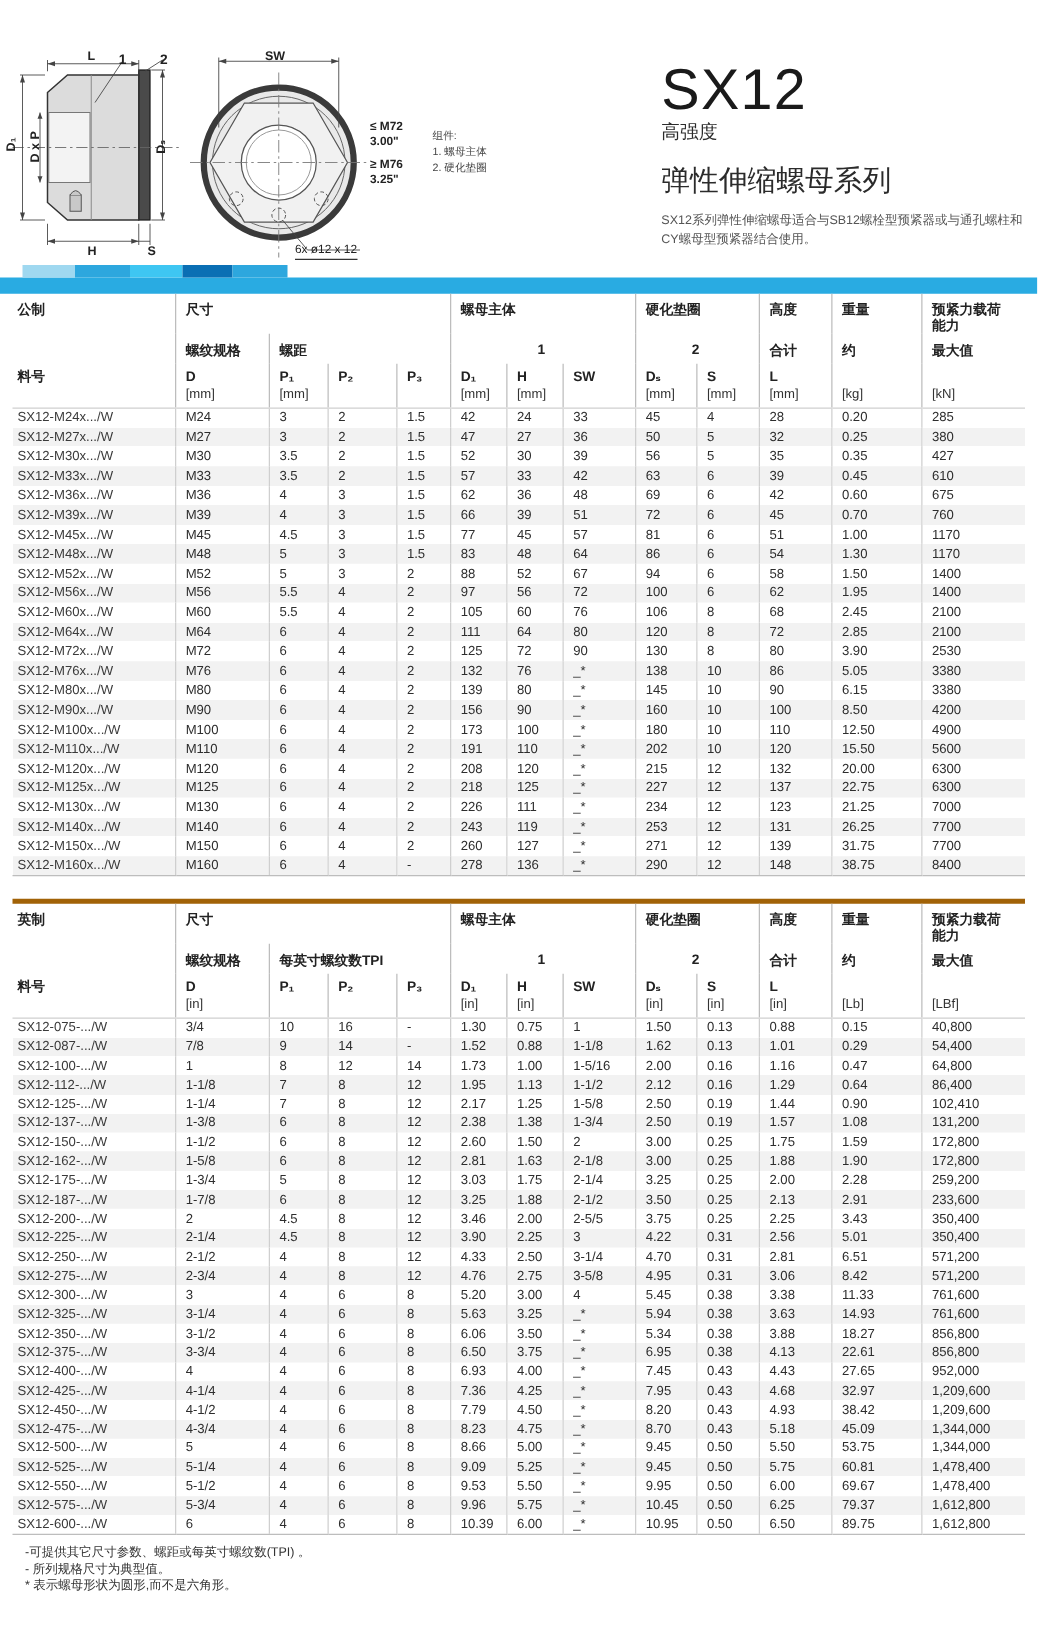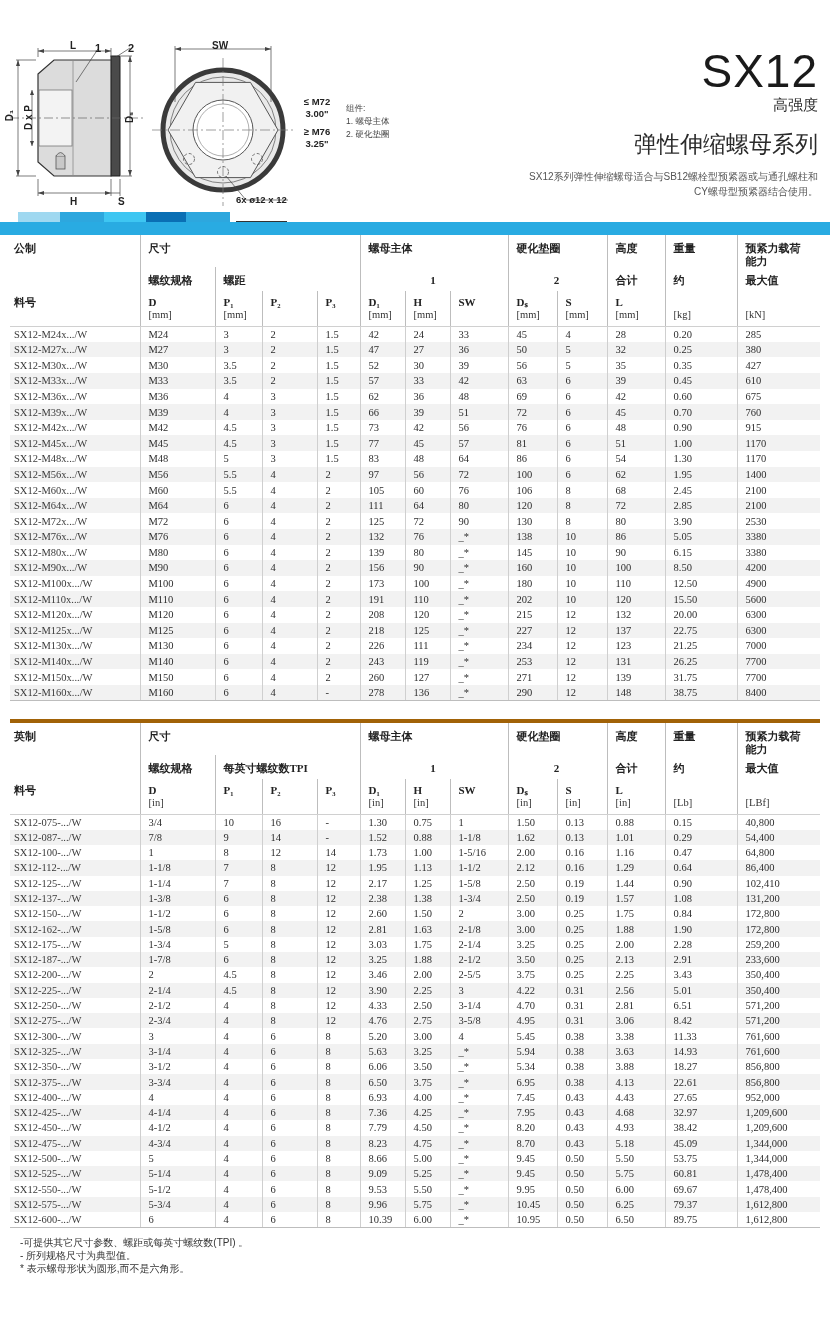--- a/index.html
+++ b/index.html
@@ -6,37 +6,37 @@
   html,body { background:#fff; }
   body { font-family:"Liberation Sans","DejaVu Sans",sans-serif; color:#222; }
   .page { position:relative; width:830px; height:1318px; background:#fff; overflow:hidden; }
 
   
   .hero { position:relative; height:212px; }
   .abs { position:absolute; }
   .dimlab { font-size:10px; font-weight:bold; color:#222; }
   .rot { transform:rotate(-90deg); transform-origin:center; }
   .callout { font-size:11px; font-weight:bold; }
-  .ann { font-size:9.5px; font-weight:bold; text-align:center; line-height:1.25; }
+  .ann { font-size:9.5px; font-weight:bold; text-align:left; line-height:1.25; }
   .legend { font-size:8.5px; color:#444; line-height:1.5; }
-  .holes-lab { font-size:9.5px; font-weight:bold; border-bottom:1px solid #333; padding-bottom:16px;text-align:center; }
-
-  .title-block { position:absolute; top:48px; right:12px; text-align:right; }
+  .holes-lab { font-size:9.5px; font-weight:normal; border-bottom:1px solid #333; padding-bottom:2px;text-align:center; }
+
+  .title-block { position:absolute; top:48px; right:12px; }
   .title-product { font-size:46px; font-weight:400; letter-spacing:1px; color:#1a1a1a; line-height:1.0; }
   .title-line1 { font-size:15px; color:#2b2b2b; margin-top:2px; }
   .title-line2 { font-size:23px; color:#2b2b2b; margin-top:14px; }
   .title-desc { font-size:10px; color:#555; margin-top:9px; line-height:1.5; }
 
   
   .bar-strip { display:flex; height:10px; margin-left:18px; }
   .bar-strip div { height:10px; }
   .bar-main { height:13px; }
 
   
-  .tbl-wrap { margin:0 10px;font-family:Liberation Serif, serif; }
+  .tbl-wrap { margin:0 10px; }
   .tbl-wrap.imperial { margin-top:18px; border-top:4px solid #a16207; }
   table.spec { border-collapse:collapse; table-layout:fixed; width:810px; }
   table.spec th, table.spec td { text-align:left; overflow:hidden; white-space:nowrap; }
   tr.g1 th { font-size:11px; font-weight:bold; vertical-align:top; padding:7px 2px 0 8px; height:27px; white-space:pre-line; line-height:1.15; }
   tr.g1 th:first-child { padding-left:4px; }
   tr.g2 th { font-size:11px; font-weight:bold; vertical-align:middle; padding:2px 2px 0 8px; height:24px; }
   tr.g2 th.ctr { text-align:center; padding-left:0; }
   tr.g3 th { vertical-align:bottom; padding:0 2px 5px 8px; height:35px; border-bottom:1px solid #d0d0d0; }
   tr.g3 th:first-child, tr.g2 th:first-child { padding-left:4px; }
   tr.g3 .lbl { font-size:11px; font-weight:bold; line-height:1.15; min-height:12px; }
@@ -352,35 +352,20 @@
             <td class="bl">66</td>
             <td class="bl">39</td>
             <td class="bl">51</td>
             <td class="bl">72</td>
             <td class="bl">6</td>
             <td class="bl">45</td>
             <td class="bl">0.70</td>
             <td class="bl">760</td>
           </tr>
           <tr>
-            <td>SX12-M42x.../W</td>
-            <td class="bl">M42</td>
-            <td class="bl">4.5</td>
-            <td class="bl">3</td>
-            <td class="bl">1.5</td>
-            <td class="bl">73</td>
-            <td class="bl">42</td>
-            <td class="bl">56</td>
-            <td class="bl">76</td>
-            <td class="bl">6</td>
-            <td class="bl">48</td>
-            <td class="bl">0.90</td>
-            <td class="bl">915</td>
-          </tr>
-          <tr>
             <td>SX12-M45x.../W</td>
             <td class="bl">M45</td>
             <td class="bl">4.5</td>
             <td class="bl">3</td>
             <td class="bl">1.5</td>
             <td class="bl">77</td>
             <td class="bl">45</td>
             <td class="bl">57</td>
             <td class="bl">81</td>
             <td class="bl">6</td>
@@ -395,20 +380,35 @@
             <td class="bl">3</td>
             <td class="bl">1.5</td>
             <td class="bl">83</td>
             <td class="bl">48</td>
             <td class="bl">64</td>
             <td class="bl">86</td>
             <td class="bl">6</td>
             <td class="bl">54</td>
             <td class="bl">1.30</td>
             <td class="bl">1170</td>
+          </tr>
+          <tr>
+            <td>SX12-M52x.../W</td>
+            <td class="bl">M52</td>
+            <td class="bl">5</td>
+            <td class="bl">3</td>
+            <td class="bl">2</td>
+            <td class="bl">88</td>
+            <td class="bl">52</td>
+            <td class="bl">67</td>
+            <td class="bl">94</td>
+            <td class="bl">6</td>
+            <td class="bl">58</td>
+            <td class="bl">1.50</td>
+            <td class="bl">1400</td>
           </tr>
           <tr>
             <td>SX12-M56x.../W</td>
             <td class="bl">M56</td>
             <td class="bl">5.5</td>
             <td class="bl">4</td>
             <td class="bl">2</td>
             <td class="bl">97</td>
             <td class="bl">56</td>
             <td class="bl">72</td>
@@ -821,21 +821,21 @@
             <td class="bl">1-1/2</td>
             <td class="bl">6</td>
             <td class="bl">8</td>
             <td class="bl">12</td>
             <td class="bl">2.60</td>
             <td class="bl">1.50</td>
             <td class="bl">2</td>
             <td class="bl">3.00</td>
             <td class="bl">0.25</td>
             <td class="bl">1.75</td>
-            <td class="bl">0.84</td>
+            <td class="bl">1.59</td>
             <td class="bl">172,800</td>
           </tr>
           <tr>
             <td>SX12-162-.../W</td>
             <td class="bl">1-5/8</td>
             <td class="bl">6</td>
             <td class="bl">8</td>
             <td class="bl">12</td>
             <td class="bl">2.81</td>
             <td class="bl">1.63</td>

